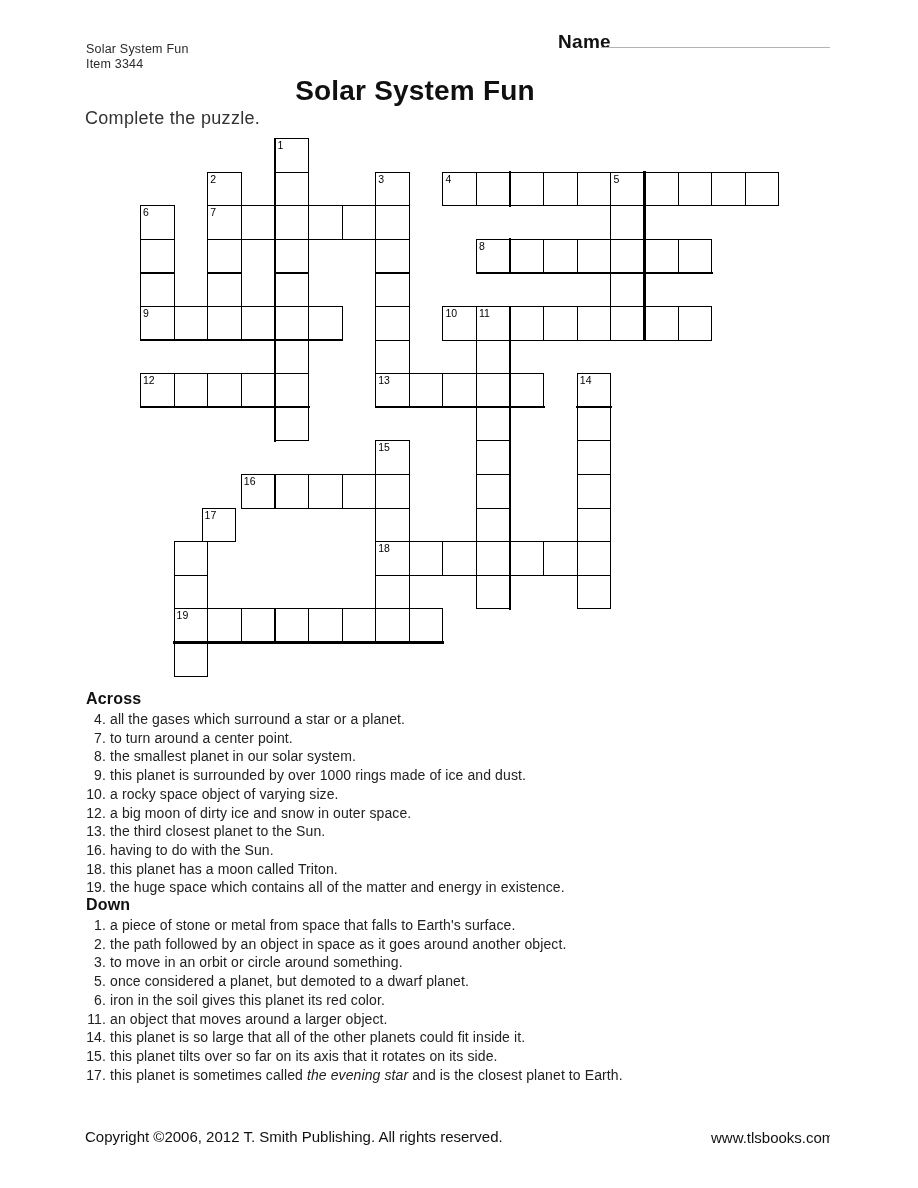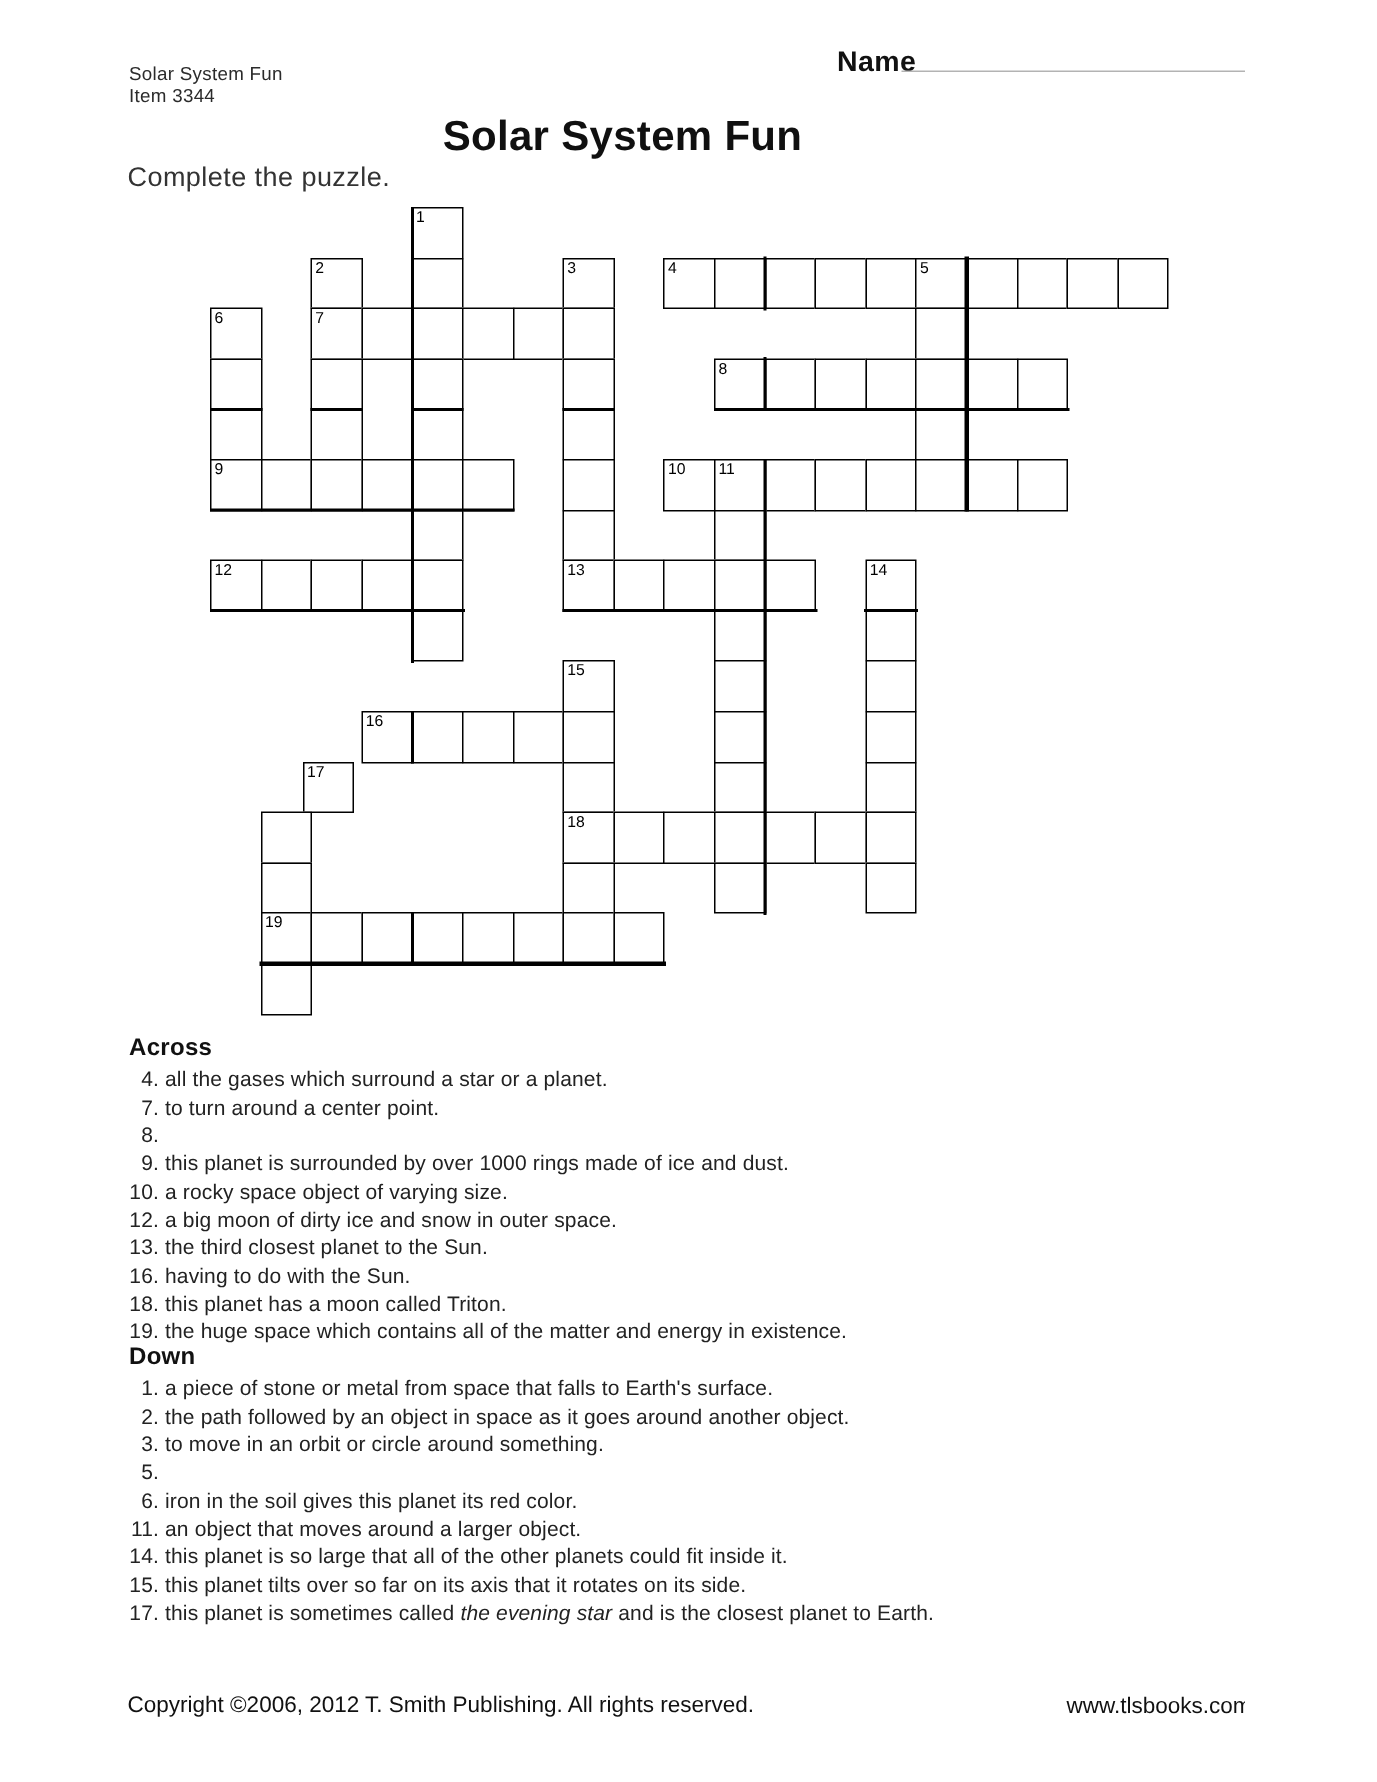--- a/index.html
+++ b/index.html
@@ -233,20 +233,21 @@
       <li class="clue">
         <span class="cnum">4.</span>
         <span class="ctext">all the gases which surround a star or a planet.</span>
       </li>
       <li class="clue">
         <span class="cnum">7.</span>
         <span class="ctext">to turn around a center point.</span>
       </li>
       <li class="clue">
         <span class="cnum">8.</span>
+        <span class="ctext">the smallest planet in our solar system.</span>
       </li>
       <li class="clue">
         <span class="cnum">9.</span>
         <span class="ctext">this planet is surrounded by over 1000 rings made of ice and dust.</span>
       </li>
       <li class="clue">
         <span class="cnum">10.</span>
         <span class="ctext">a rocky space object of varying size.</span>
       </li>
       <li class="clue">
@@ -280,20 +281,21 @@
       <li class="clue">
         <span class="cnum">2.</span>
         <span class="ctext">the path followed by an object in space as it goes around another object.</span>
       </li>
       <li class="clue">
         <span class="cnum">3.</span>
         <span class="ctext">to move in an orbit or circle around something.</span>
       </li>
       <li class="clue">
         <span class="cnum">5.</span>
+        <span class="ctext">once considered a planet, but demoted to a dwarf planet.</span>
       </li>
       <li class="clue">
         <span class="cnum">6.</span>
         <span class="ctext">iron in the soil gives this planet its red color.</span>
       </li>
       <li class="clue">
         <span class="cnum">11.</span>
         <span class="ctext">an object that moves around a larger object.</span>
       </li>
       <li class="clue">

